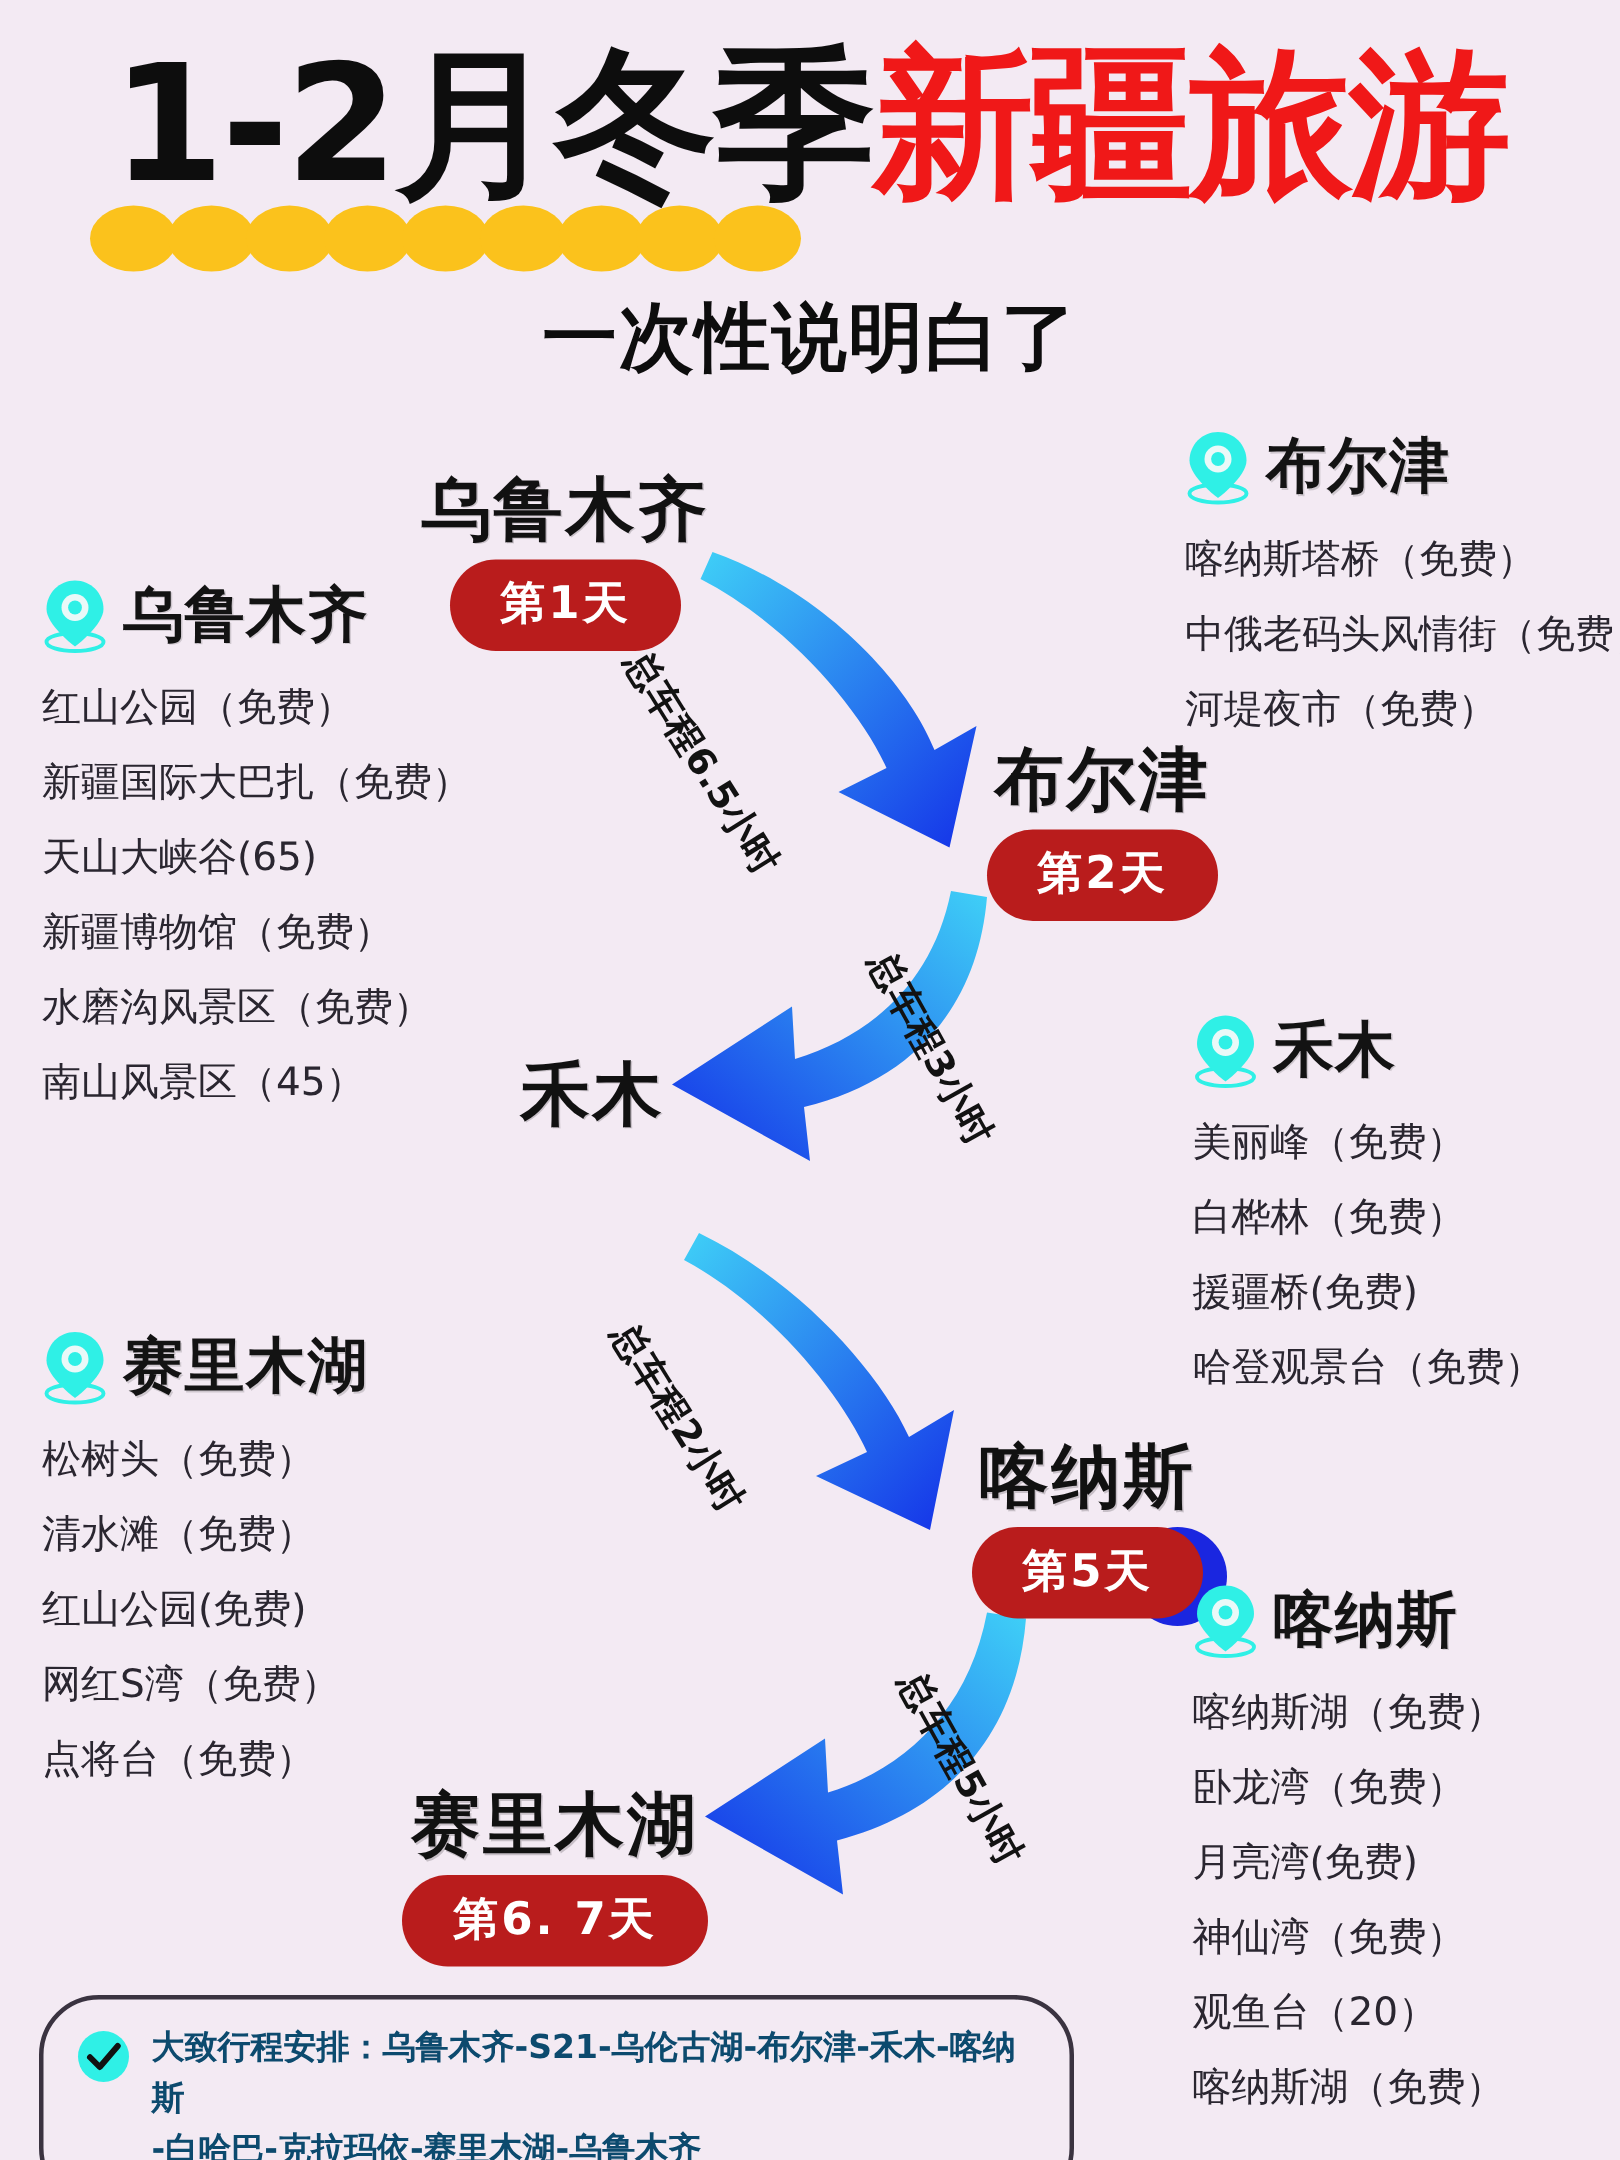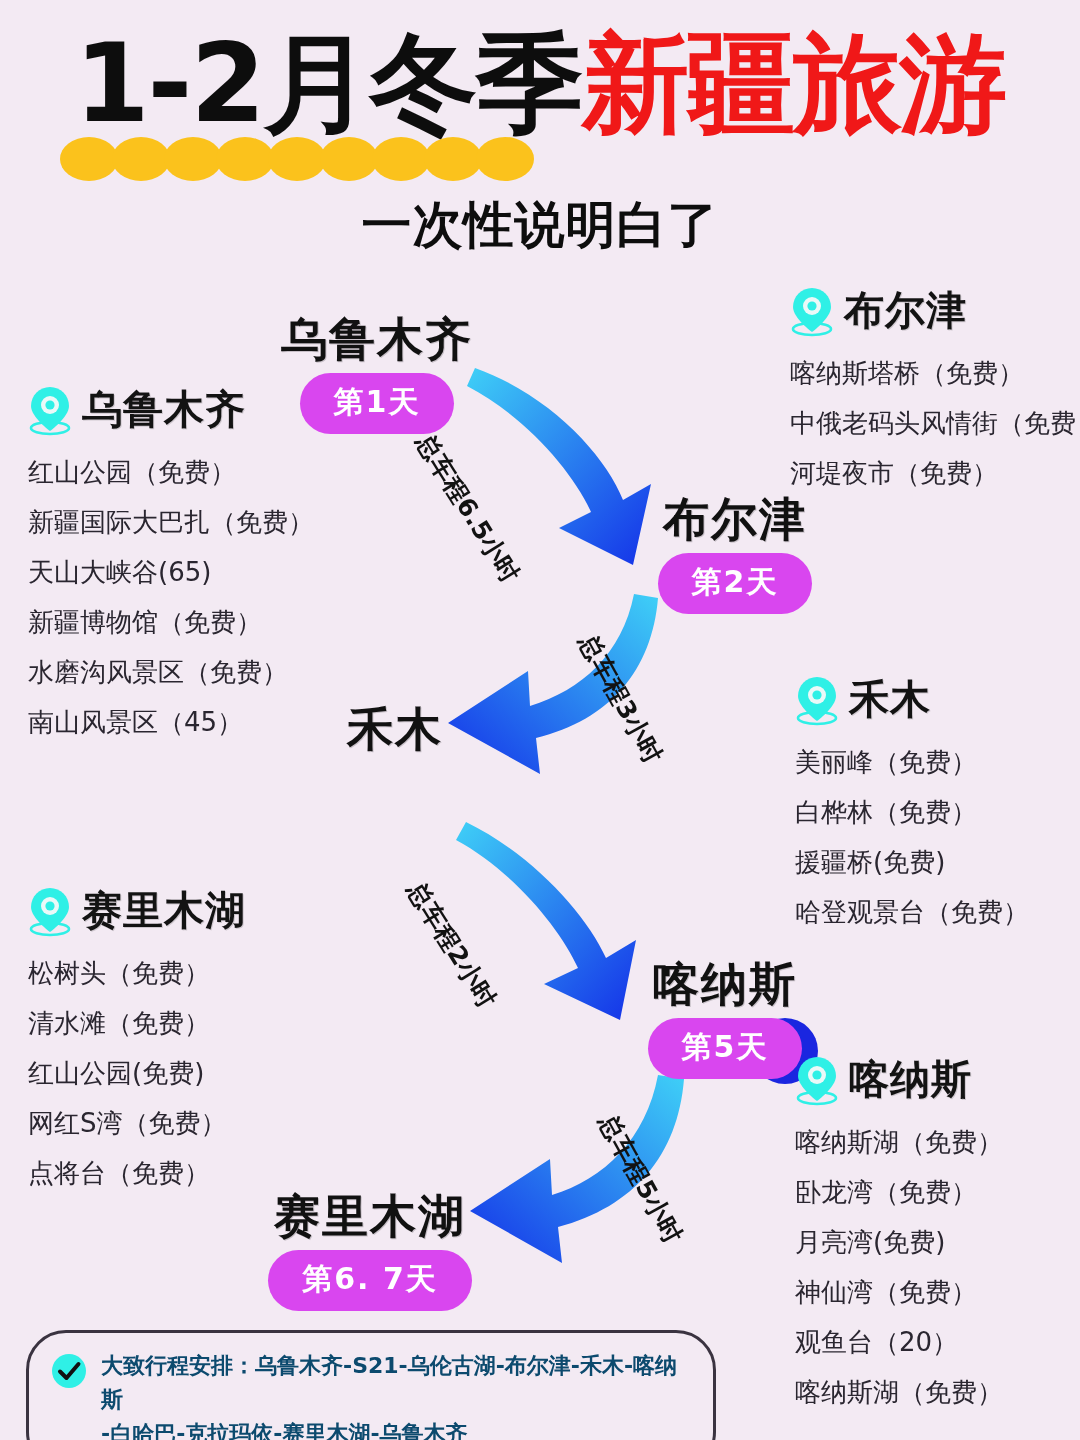--- a/index.html
+++ b/index.html
@@ -59,21 +59,21 @@
 
   
   .node{position:absolute;text-align:center;}
   .node-name{
     font-size:46px;font-weight:900;color:#111;letter-spacing:2px;
     line-height:1.05;white-space:nowrap;
     text-shadow:1px 1px 0 rgba(0,0,0,.18);
   }
   .day-badge{
     display:inline-block;margin-top:10px;
-    background:#d946ef;color:#fff;border-radius:40px;
+    background:#b91c1c;color:#fff;border-radius:40px;
     font-size:30px;font-weight:900;letter-spacing:2px;
     padding:9px 34px 11px;white-space:nowrap;
   }
 
   
   .arrow-svg{position:absolute;overflow:visible;}
   .arrow-label{
     position:absolute;font-size:25px;font-weight:800;color:#121212;
     white-space:nowrap;transform-origin:left center;
     letter-spacing:0px;

